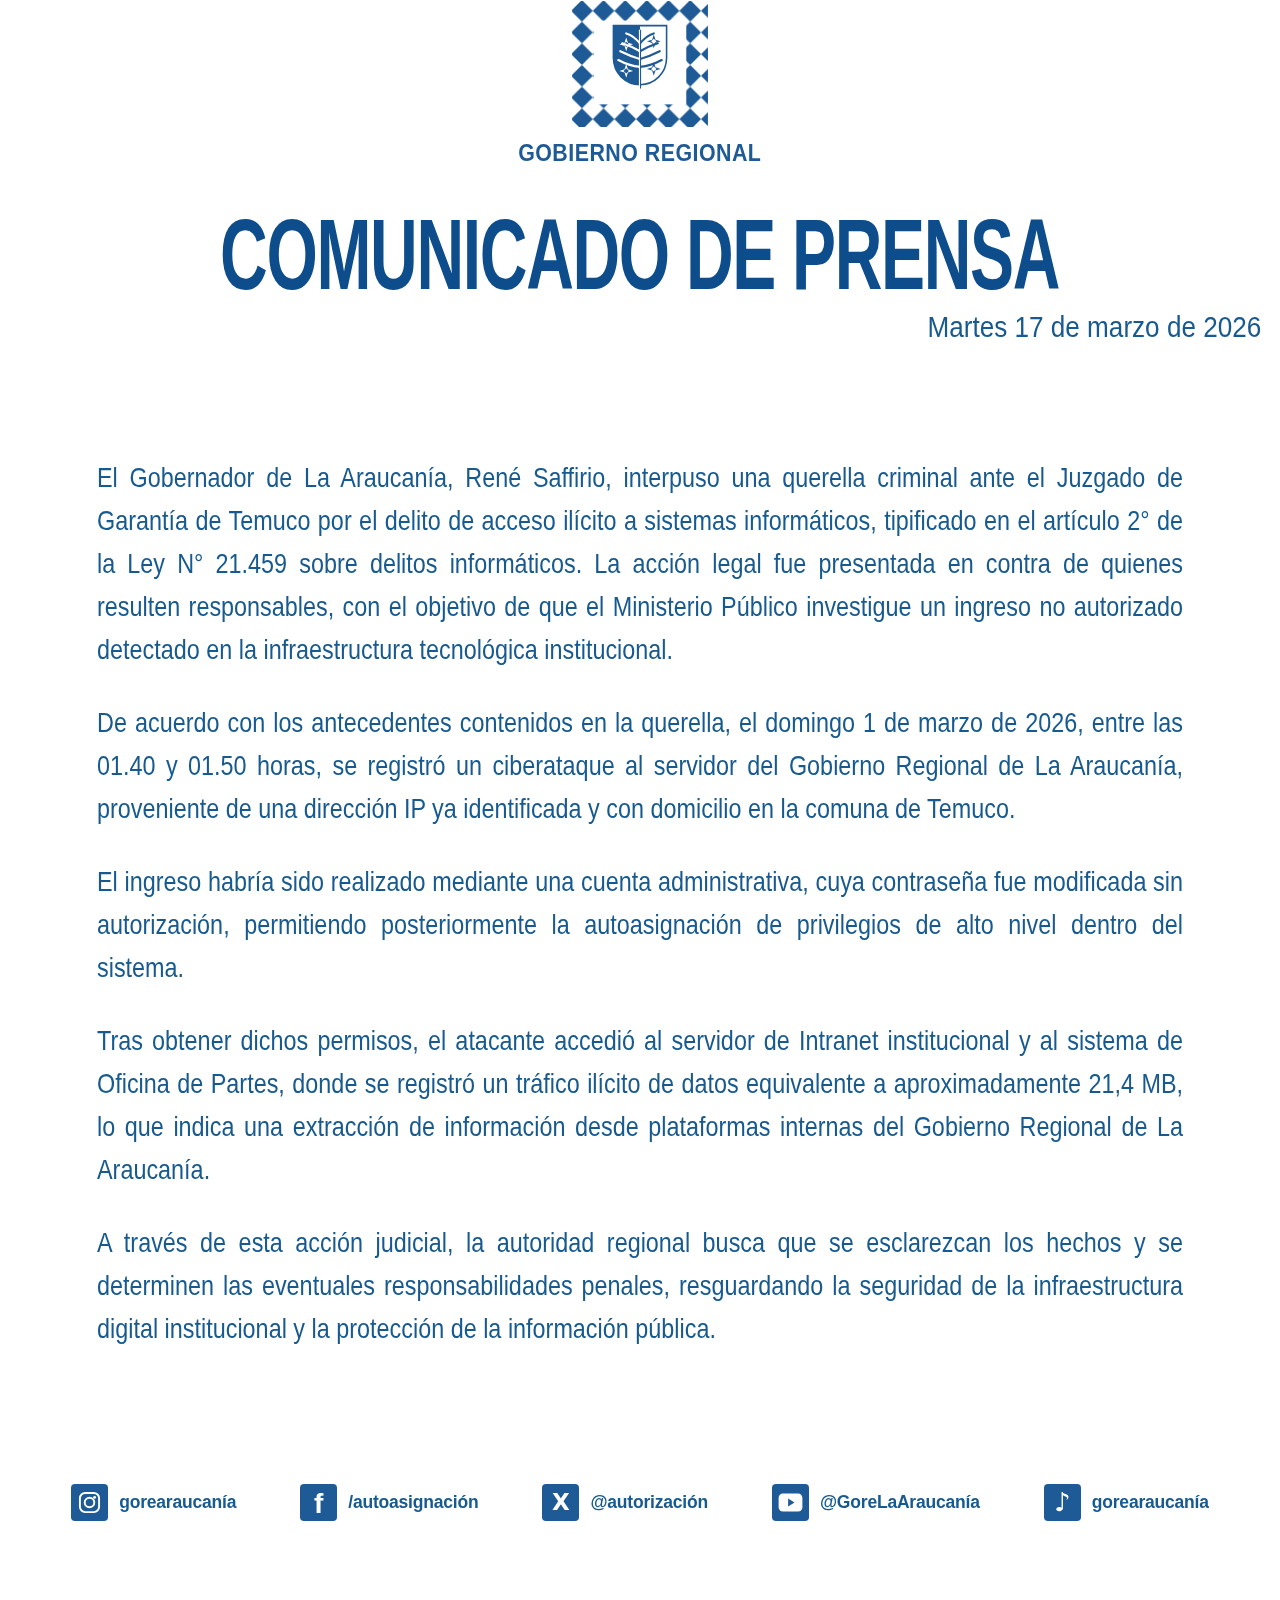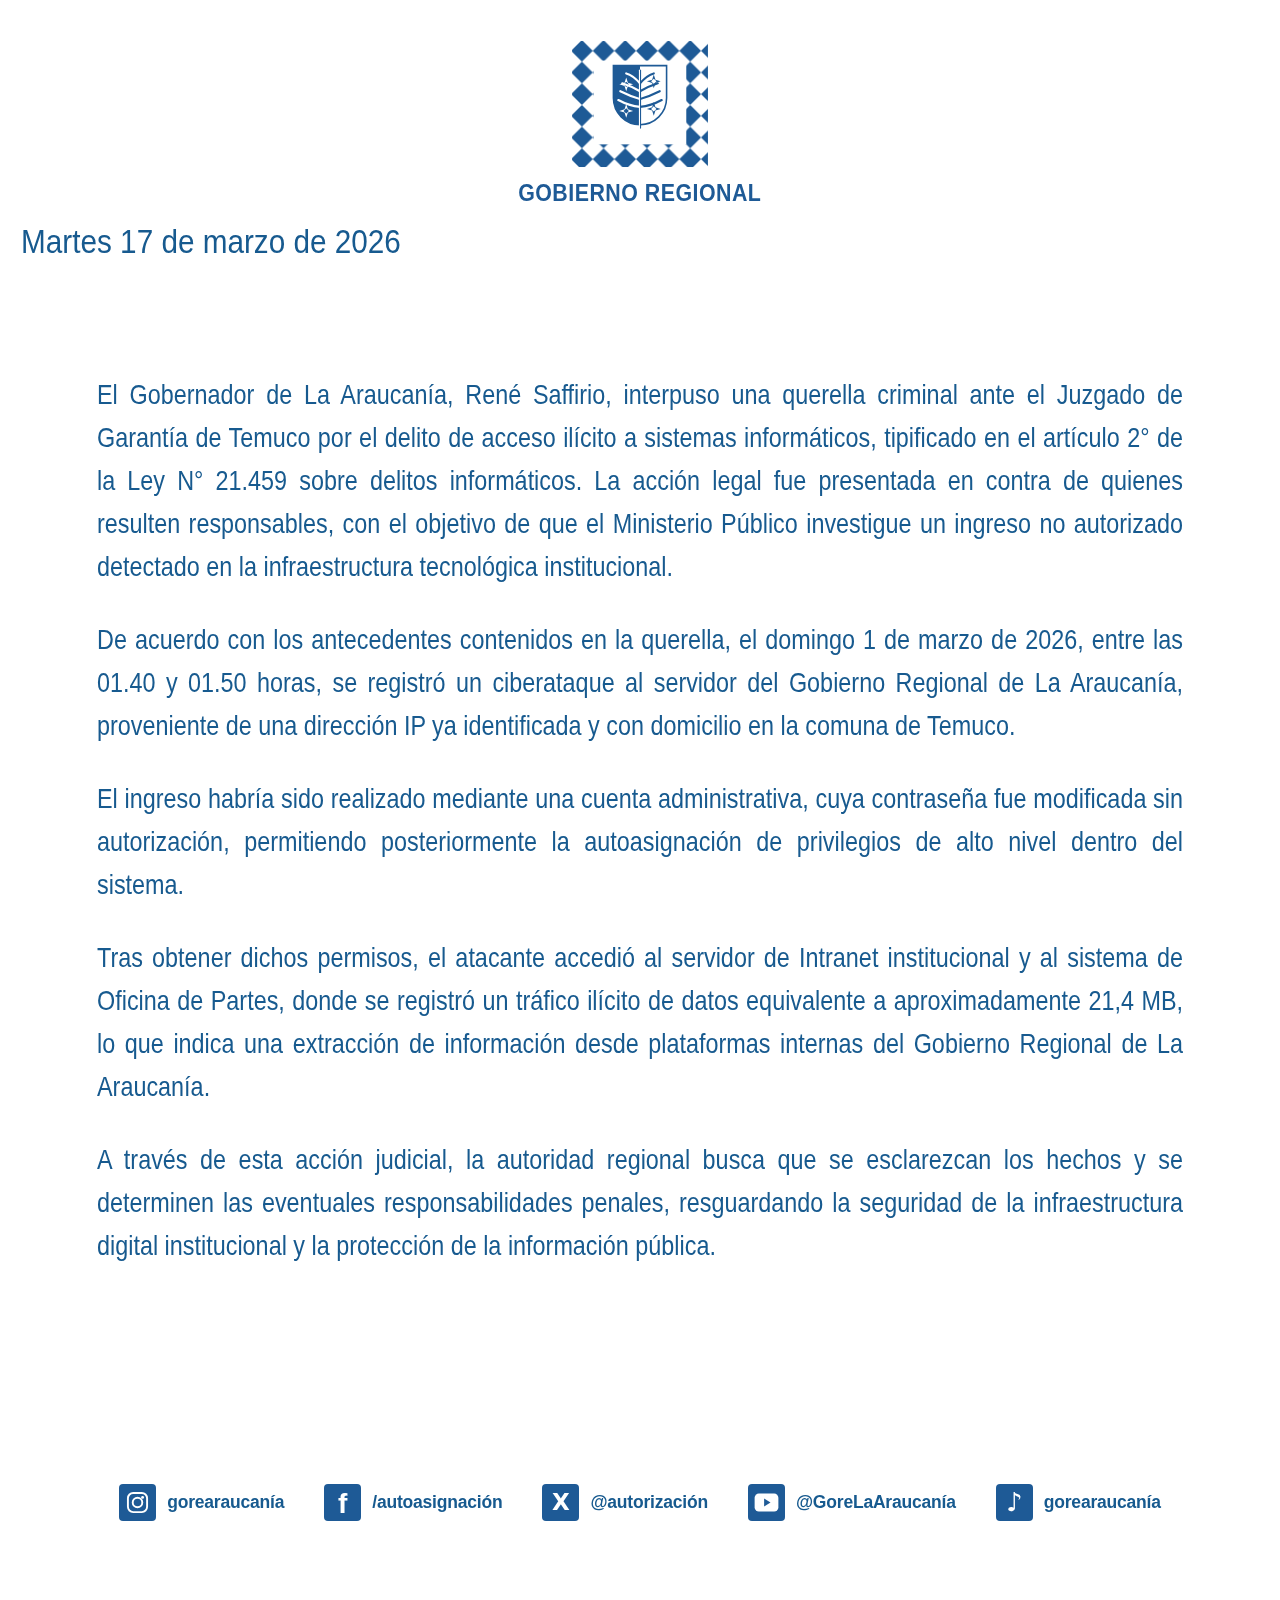--- a/index.html
+++ b/index.html
@@ -6,21 +6,21 @@
   .page {
     position:relative;
     width:1280px; height:1600px;
     margin:0 auto;
     background:#ffffff;
     overflow:hidden;
     font-family:"Liberation Sans", sans-serif;
   }
 
   
-  .brand { padding-top:40px; text-align:center; }
+  .brand { text-align:center; }
   .emblem { display:inline-block; line-height:0; }
   .bfill   { fill:var(--brand-blue,#1E5A96); }
   .bstroke { stroke:var(--brand-blue,#1E5A96); }
 
   .org-name {
     margin-top:9px;
     color:var(--brand-blue,#1E5A96);
     font-weight:bold;
     font-size:23px;
     line-height:24px;
@@ -34,21 +34,21 @@
     font-size:100px;
     line-height:78px;
     font-weight:bold;
     color:var(--title-blue,#0E4D8C);
     letter-spacing:-2px;
     transform:scaleX(0.66);
     transform-origin:50% 50%;
     white-space:nowrap;
   }
 
-  .date-line { margin-top:18px; text-align:left; font-size:33px; color:var(--text-blue,#175A8F); }
+  .date-line { margin-top:18px; text-align:right; font-size:29px; color:var(--text-blue,#175A8F); }
   .date-line .cond { display:inline-block; transform:scaleX(0.9); transform-origin:50% 50%; white-space:nowrap; }
 
   
   .content { width:1086px; margin:112px auto 0 auto; }
   .content p {
     width:1300px;
     transform:scaleX(0.8354);
     transform-origin:0 0;
     text-align:justify;
     font-size:28px;
@@ -59,21 +59,21 @@
   .content p:last-child { margin-bottom:0; }
 
   
   .social-row {
     position:absolute;
     top:1484px; left:0;
     width:100%;
     display:flex;
     justify-content:center;
     align-items:center;
-    gap:40px;
+    gap:64px;
   }
   .social-item { display:flex; align-items:center; gap:11px; }
   .icon-box {
     width:37px; height:37px;
     border-radius:4px;
     background:var(--brand-blue,#1E5A96);
     color:#fff;
     display:flex; align-items:center; justify-content:center;
     flex:0 0 auto;
     line-height:0;
@@ -136,20 +136,23 @@
         <use href="#star4" transform="translate(56,72)" fill="#ffffff"></use>
         <use href="#star4" transform="translate(84,42)" class="bfill"></use>
         <use href="#star4" transform="translate(84,70)" class="bfill"></use>
       </svg>
     </div>
     <div class="org-name">
       <div><span class="cond">GOBIERNO REGIONAL</span></div>
     </div>
   </header>
 
+  <h1 class="title">
+    <span class="title-inner">COMUNICADO DE PRENSA</span>
+  </h1>
   <div class="date-line">
     <span class="cond">Martes 17 de marzo de 2026</span>
   </div>
 
   <main class="content">
     <p>El Gobernador de La Araucanía, René Saffirio, interpuso una querella criminal ante el Juzgado de Garantía de Temuco por el delito de acceso ilícito a sistemas informáticos, tipificado en el artículo 2° de la Ley N° 21.459 sobre delitos informáticos. La acción legal fue presentada en contra de quienes resulten responsables, con el objetivo de que el Ministerio Público investigue un ingreso no autorizado detectado en la infraestructura tecnológica institucional.</p>
     <p>De acuerdo con los antecedentes contenidos en la querella, el domingo 1 de marzo de 2026, entre las 01.40 y 01.50 horas, se registró un ciberataque al servidor del Gobierno Regional de La Araucanía, proveniente de una dirección IP ya identificada y con domicilio en la comuna de Temuco.</p>
     <p>El ingreso habría sido realizado mediante una cuenta administrativa, cuya contraseña fue modificada sin autorización, permitiendo posteriormente la autoasignación de privilegios de alto nivel dentro del sistema.</p>
     <p>Tras obtener dichos permisos, el atacante accedió al servidor de Intranet institucional y al sistema de Oficina de Partes, donde se registró un tráfico ilícito de datos equivalente a aproximadamente 21,4 MB, lo que indica una extracción de información desde plataformas internas del Gobierno Regional de La Araucanía.</p>
     <p>A través de esta acción judicial, la autoridad regional busca que se esclarezcan los hechos y se determinen las eventuales responsabilidades penales, resguardando la seguridad de la infraestructura digital institucional y la protección de la información pública.</p>

